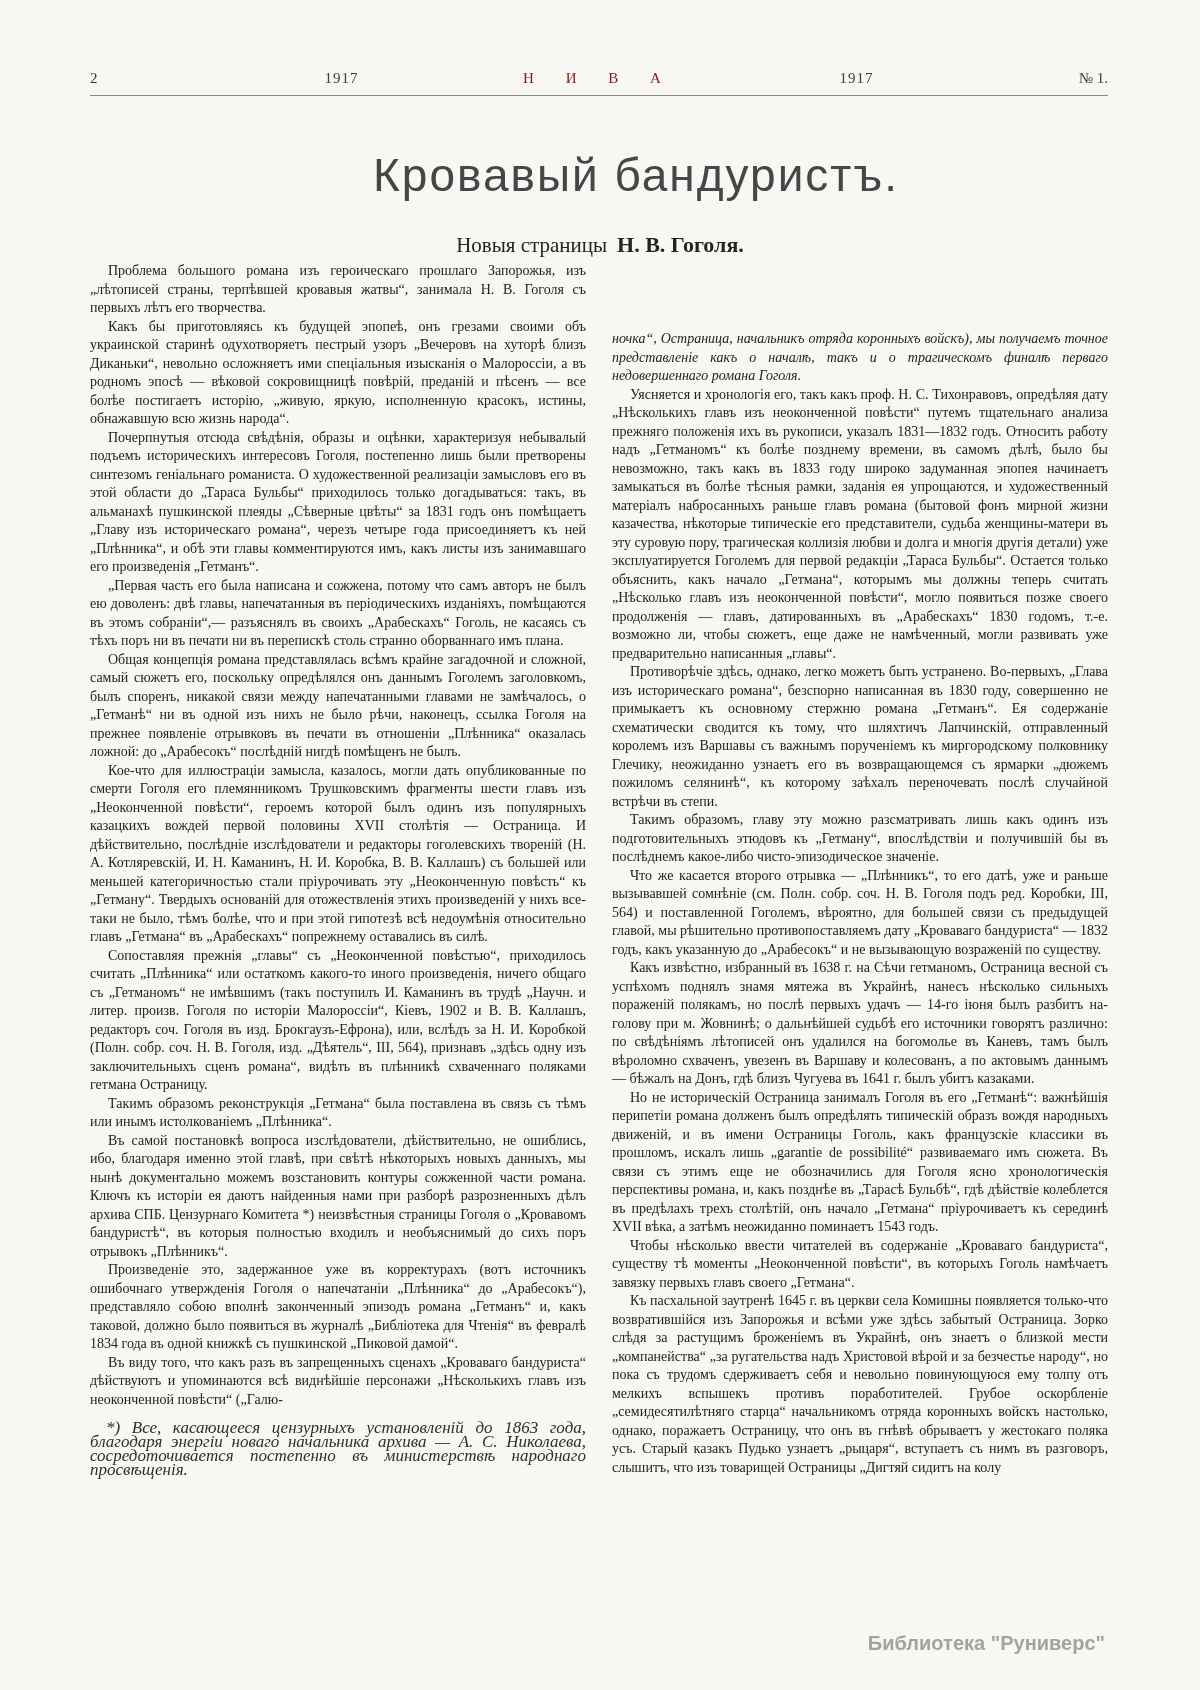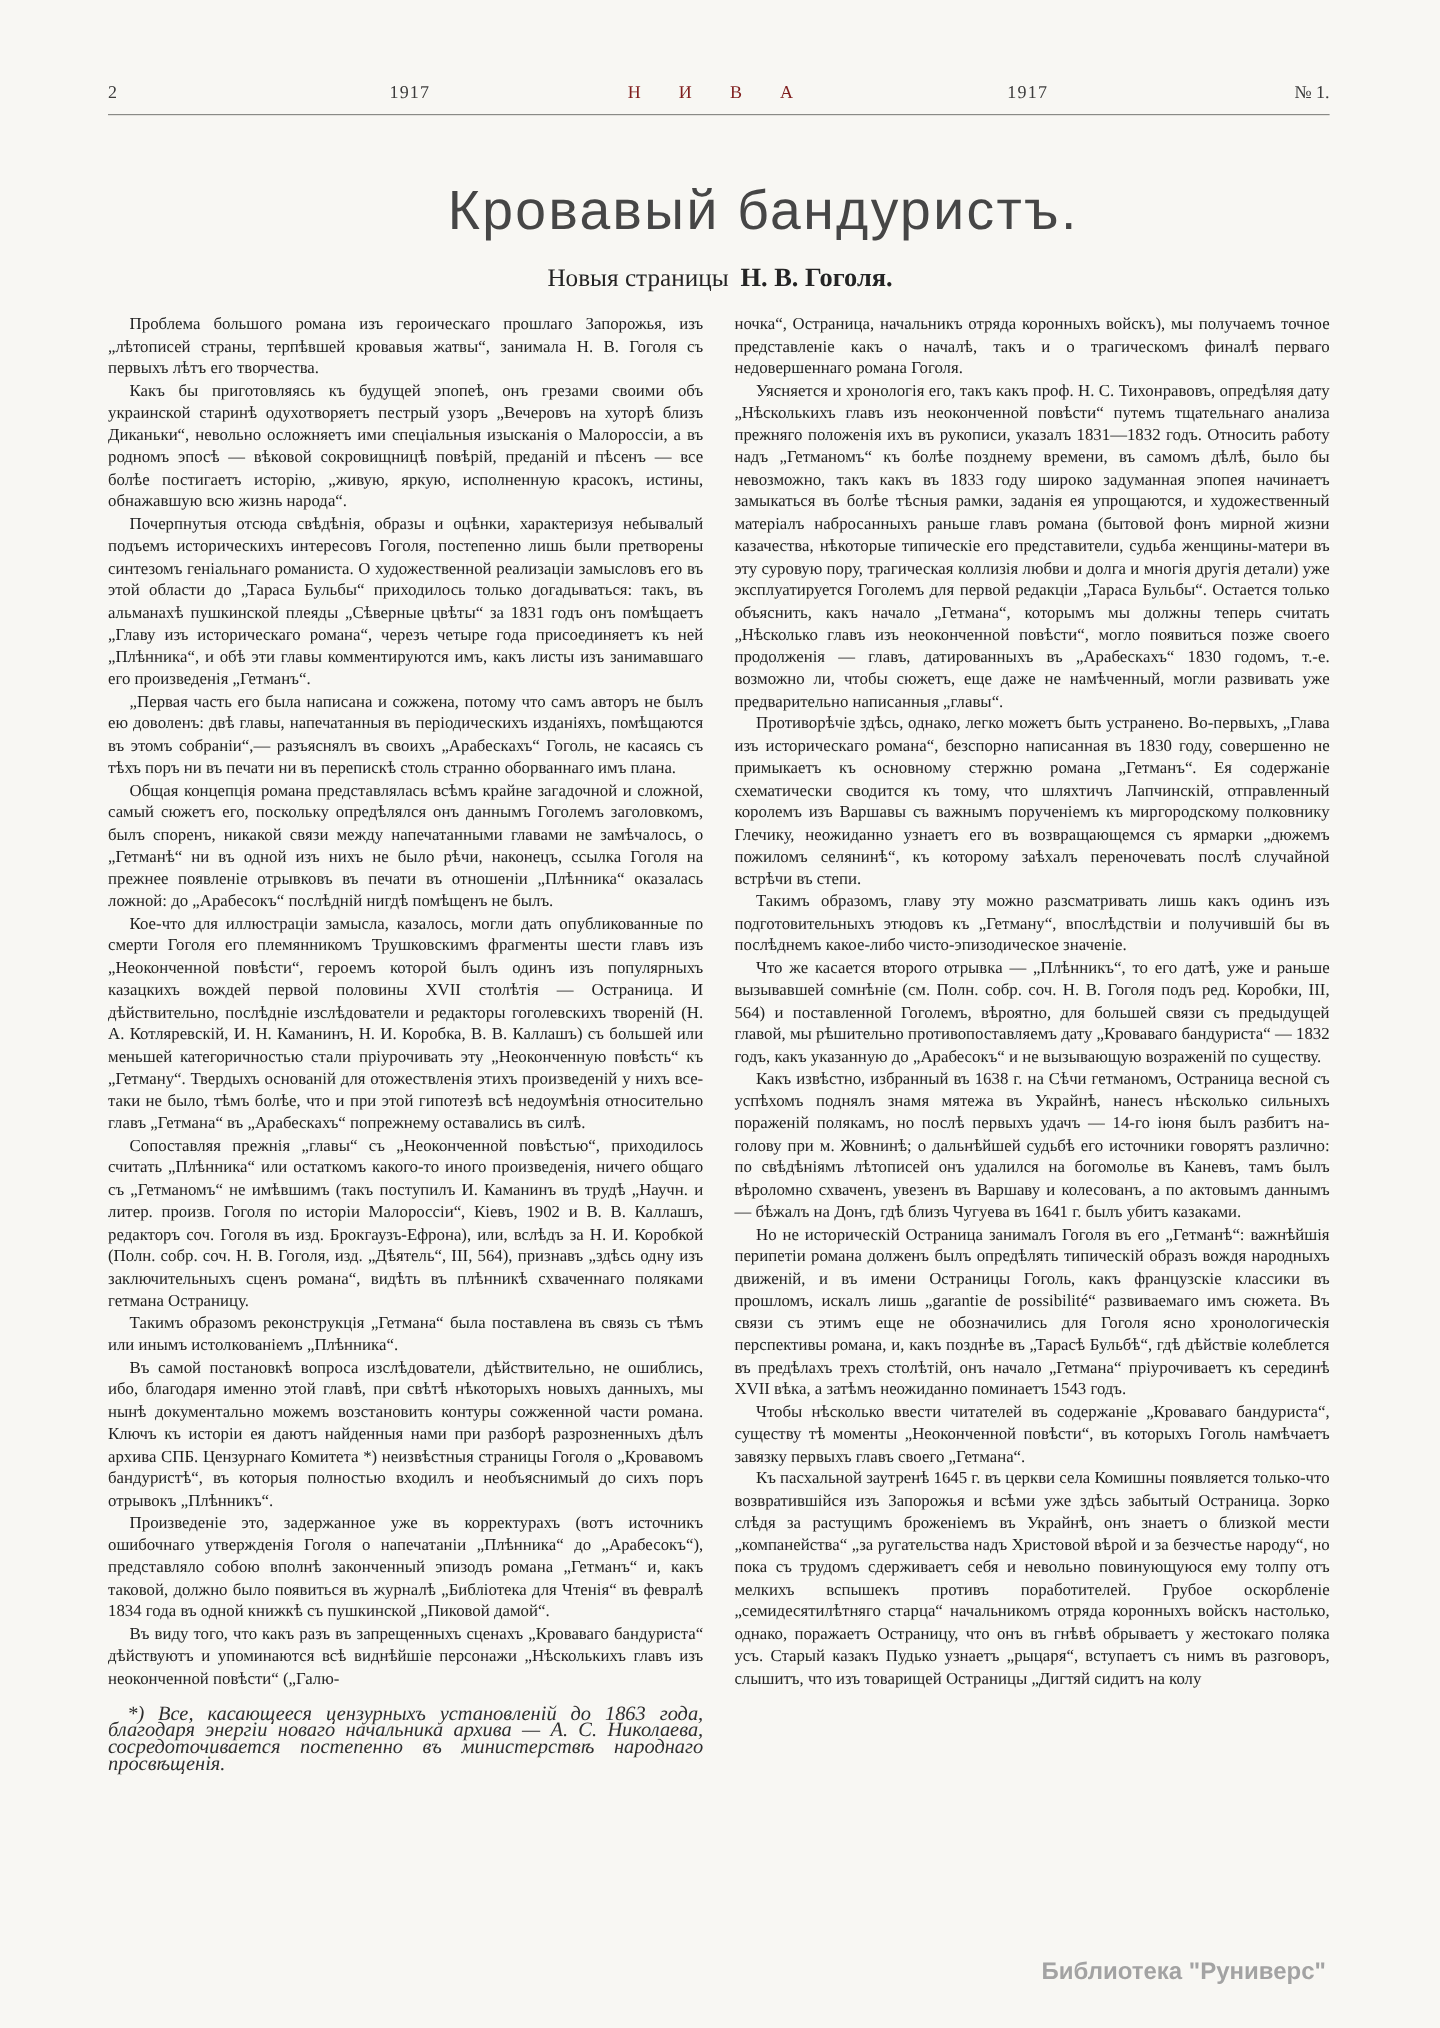--- a/index.html
+++ b/index.html
@@ -37,45 +37,46 @@
     text-align: center;
     font-family: "Liberation Sans", "DejaVu Sans", sans-serif;
     font-weight: 400;
     font-size: 46px;
     letter-spacing: 2px;
     color: #464646;
     padding-left: 36px;
   }
   .subtitle {
     position: absolute;
-    top: 218px; left: 0; width: 100%;
+    top: 232px; left: 0; width: 100%;
     margin: 0;
     text-align: center;
     font-weight: 400;
     font-size: 21px;
     color: #242424;
   }
   .subtitle .author { font-weight: 700; margin-left: 0.45em; font-size: 22px; }
   
   .columns {
     position: absolute;
     top: 262px; left: 90px; right: 92px;
     display: flex;
     gap: 26px;
+    align-items: flex-end;
   }
   .col { flex: 1 1 0; min-width: 0; }
   .col p {
     margin: 0;
     font-size: 14px;
     line-height: 18.5px;
     text-align: justify;
     text-indent: 18px;
     hyphens: auto;
   }
-  .col p.noindent { text-indent: 0; }
+  .col p.noindent { text-indent: 0; font-style: italic; }
   .footnote {
     display: block;
     margin-top: 12px;
     font-size: 17px;
     line-height: 14px;
     text-align: justify;
     text-indent: 16px;
     color: #2e2e2e;
     font-style: italic;
   }

